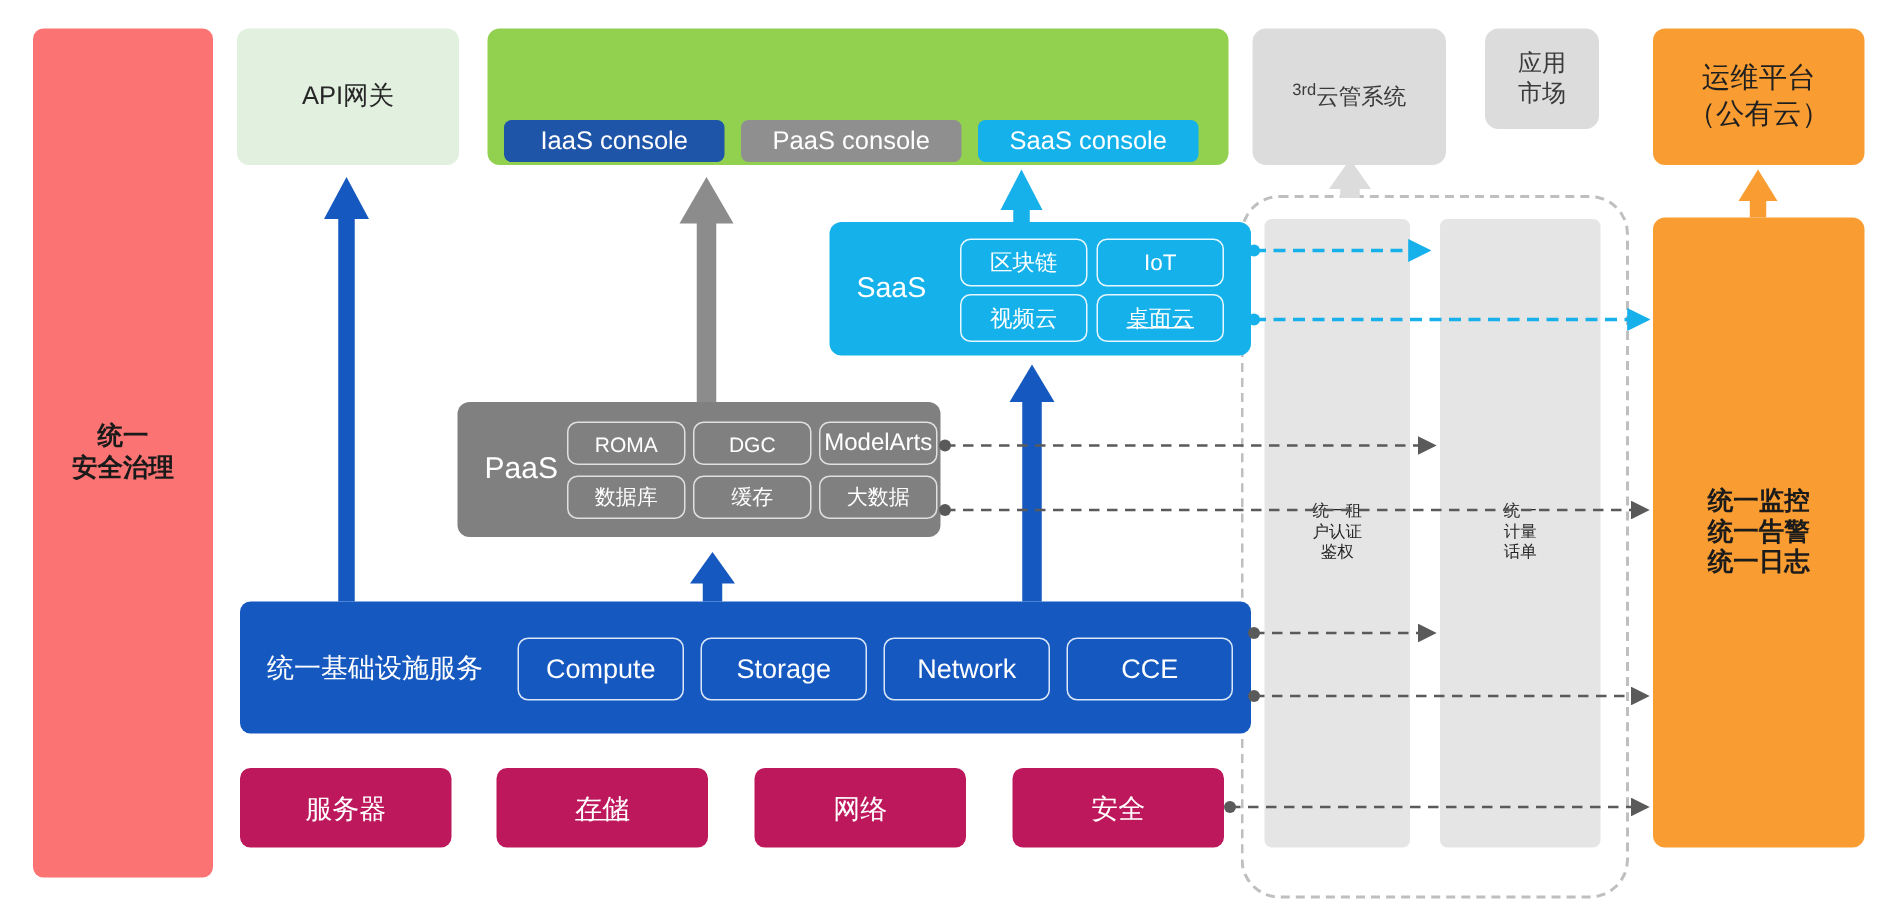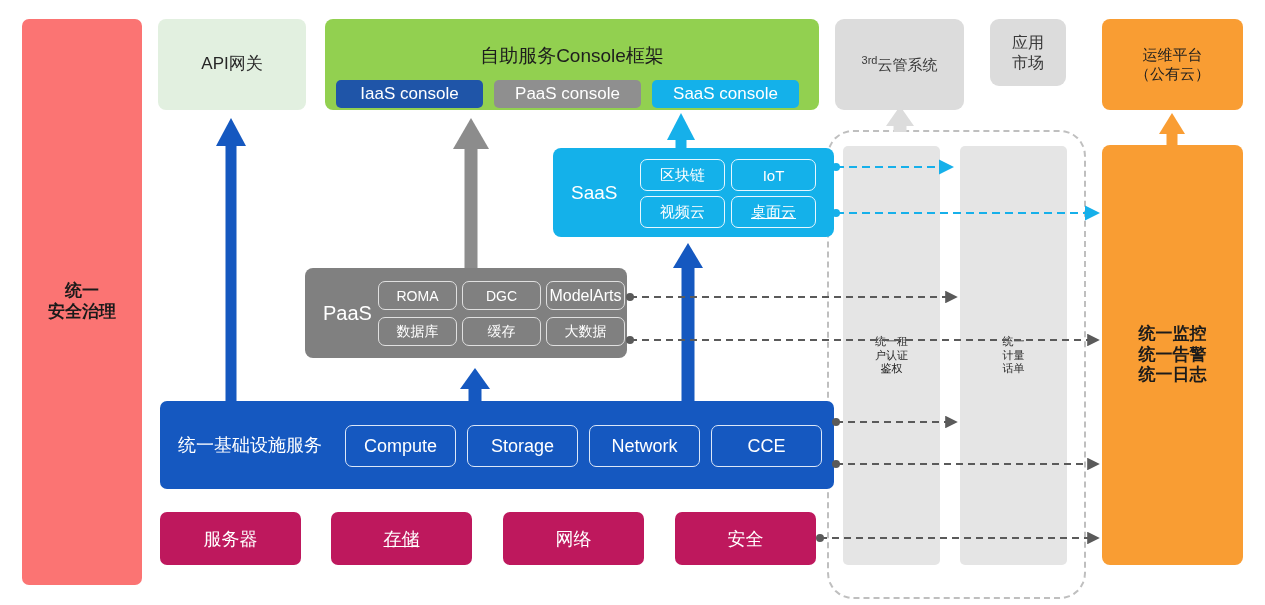--- a/index.html
+++ b/index.html
@@ -17,21 +17,21 @@
   
   .console-frame{background:#92d050;border-radius:8px;}
   .console-title{position:absolute;left:0;right:0;top:24px;text-align:center;font-size:19px;color:#1d1d1d;}
   .console-chip{position:absolute;border-radius:5px;color:#fff;font-size:17px;display:flex;align-items:center;justify-content:center;}
 
   
   .gray-top{background:#dcdcdc;border-radius:9px;color:#3a3a3a;font-size:15px;}
   .gray-top.small{font-size:16px;}
 
   
-  .orange-top{background:#f99d33;border-radius:8px;color:#1f1f1f;font-size:15px;}
+  .orange-top{background:#f99d33;border-radius:8px;color:#1f1f1f;font-size:19px;}
   .orange-pillar{background:#f99d33;border-radius:8px;color:#1b1b1b;font-size:17px;font-weight:700;}
 
   
   .saas-blk{background:#14b1ea;border-radius:8px;}
   .saas-name{position:absolute;left:18px;top:50%;transform:translateY(-50%);color:#fff;font-size:19px;}
   .saas-chip{position:absolute;border:1.6px solid #e7f7ff;border-radius:7px;color:#fff;font-size:15px;display:flex;align-items:center;justify-content:center;}
 
   
   .paas-blk{background:#808080;border-radius:8px;}
   .paas-name{position:absolute;left:18px;top:50%;transform:translateY(-50%);color:#fff;font-size:20px;}
@@ -61,21 +61,20 @@
   <div class="box red-pillar" style="left:22px;top:19px;width:120px;height:566px;">
     <span class="lbl">统一
 安全治理</span>
   </div>
 
   <div class="box api-gw" style="left:158px;top:19px;width:148px;height:91px;">
     <span class="lbl">API网关</span>
   </div>
 
   <div class="console-frame" style="position:absolute;left:325px;top:19px;width:494px;height:91px;">
-    <div class="console-title">自助服务Console框架</div>
     <div class="console-chip" style="left:11px;top:61px;width:147px;height:28px;background:#1f55a8;">
       <span>IaaS console</span>
     </div>
     <div class="console-chip" style="left:169px;top:61px;width:147px;height:28px;background:#8f8f8f;">
       <span>PaaS console</span>
     </div>
     <div class="console-chip" style="left:327px;top:61px;width:147px;height:28px;background:#14b1ea;">
       <span>SaaS console</span>
     </div>
   </div>

